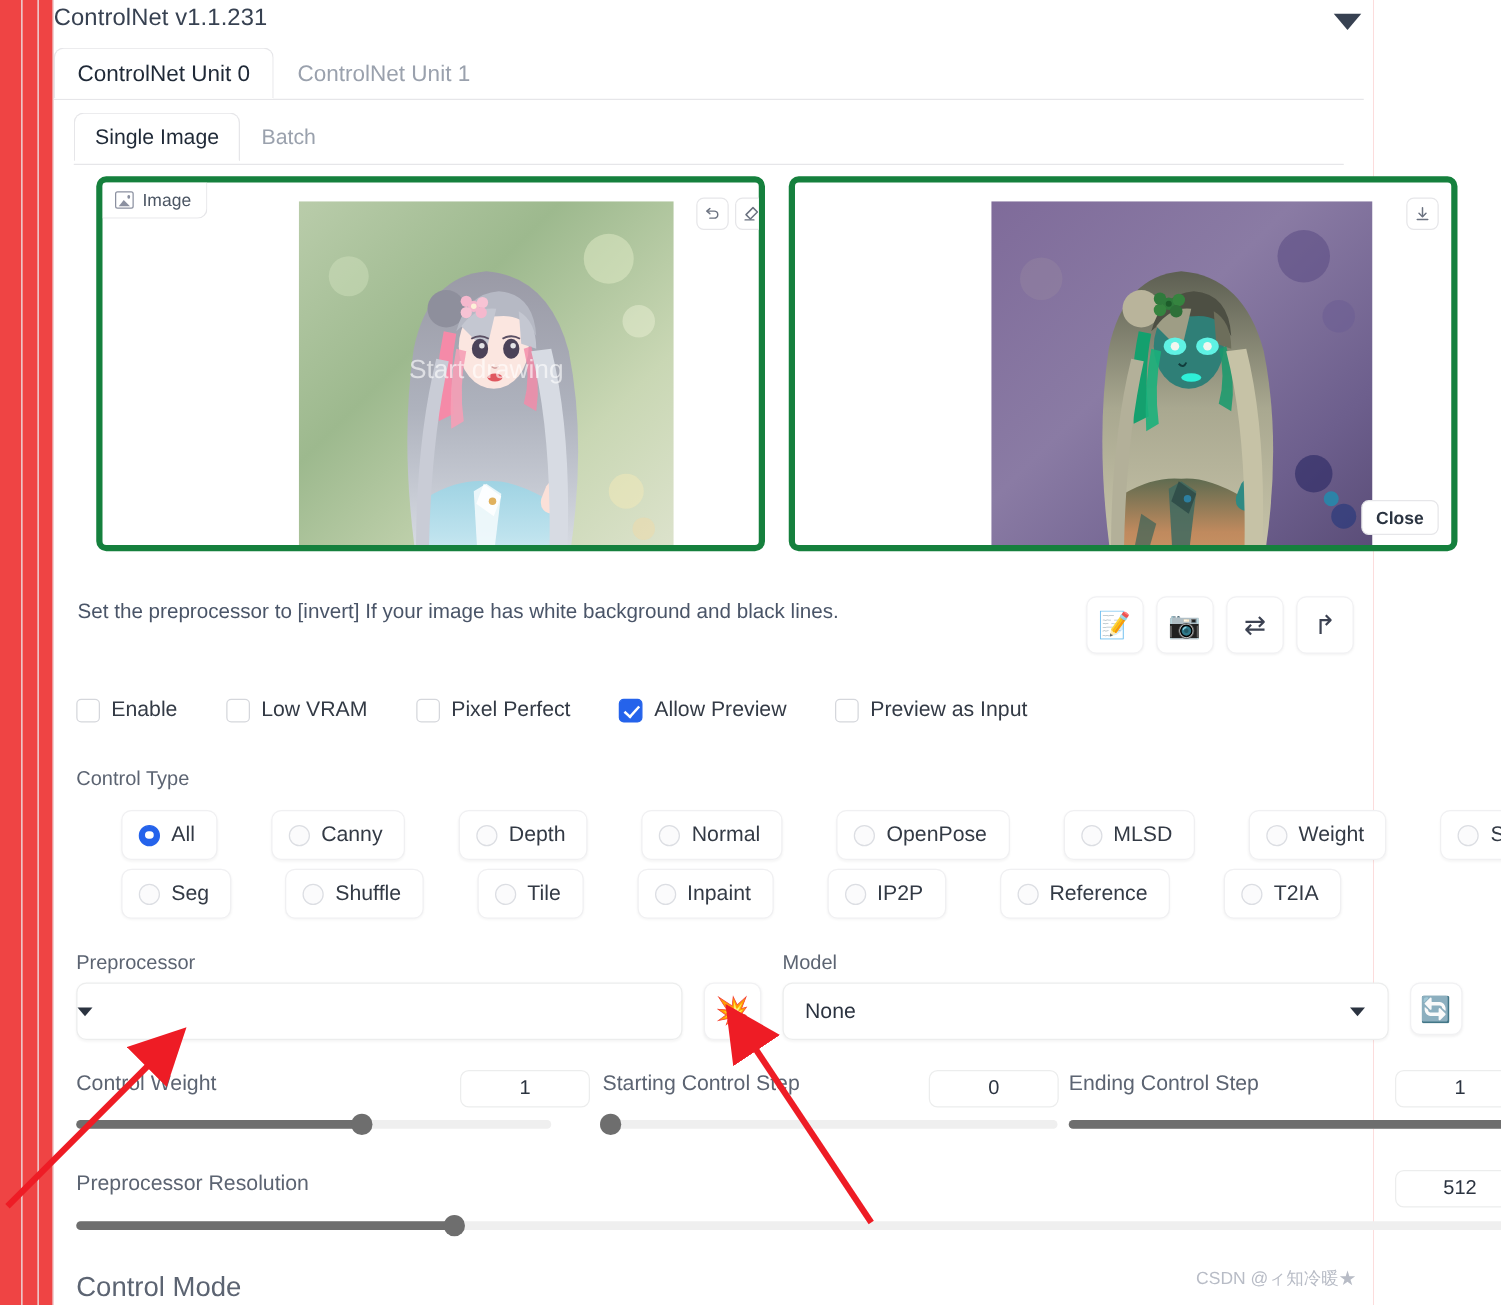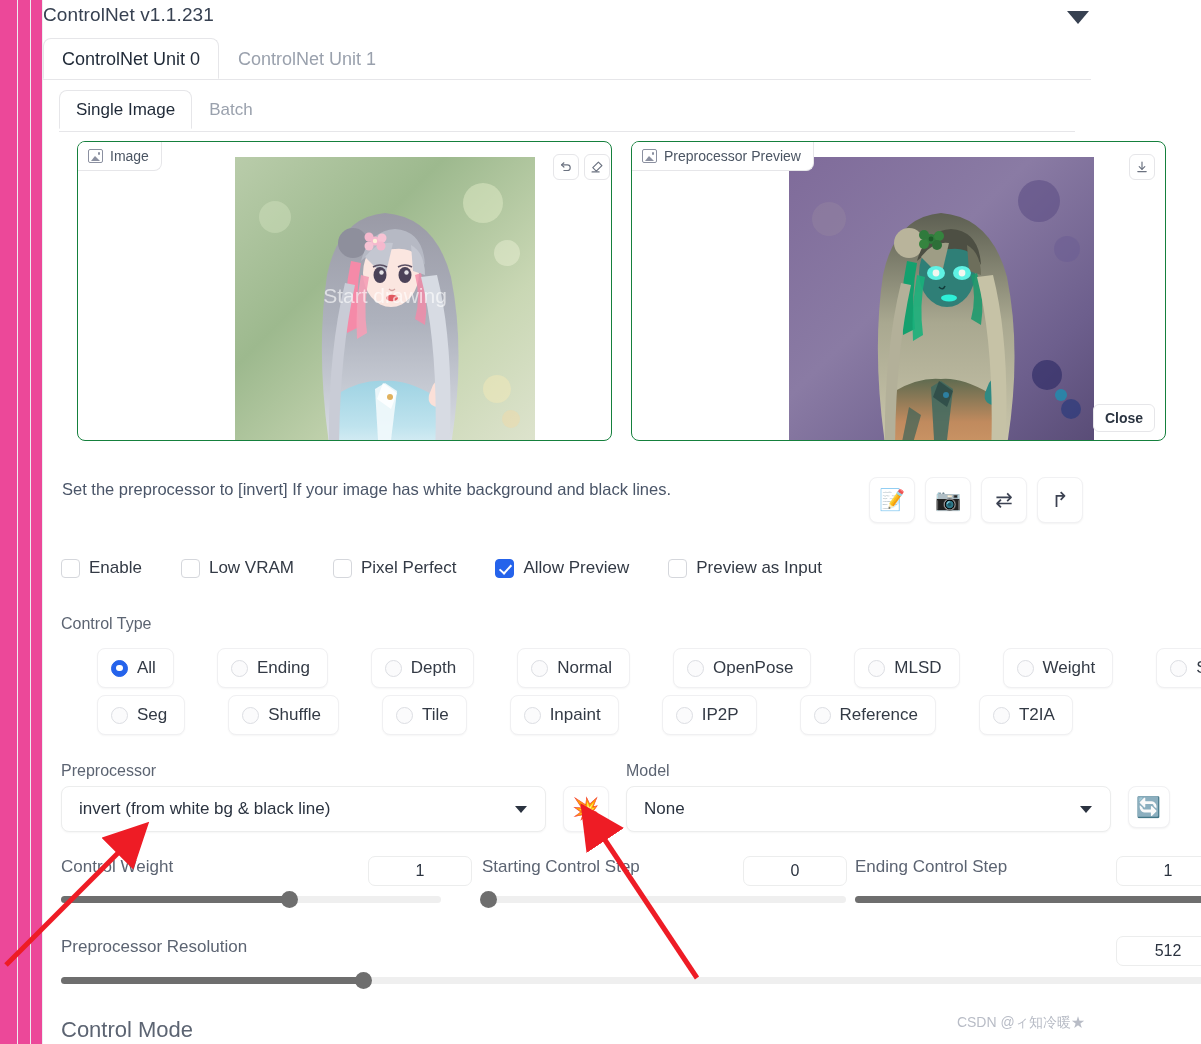--- a/index.html
+++ b/index.html
@@ -7,21 +7,21 @@
     margin: 0; padding: 0;
     width: 1201px; height: 1044px;
     background: #ffffff;
     font-family: "Liberation Sans", sans-serif;
     color: #374151;
     overflow: hidden;
   }
   #root {
     position: relative;
     width: 1099px; height: 1044px;
-    background: #ec4899;
+    background: #ef4444;
   }
   
   .edge-line { position: absolute; top: 0; bottom: 0; width: 1px; background: #ededf0; }
   .edge-1 { left: 17px; }
   .edge-2 { left: 30px; }
   .edge-3 { left: 42px; }
 
   .panel { position: absolute; left: 43px; top: 0; right: 0; bottom: 0; background: #fff; }
 
   
@@ -71,21 +71,21 @@
     padding: 9px 16px 8px 16px;
     font-size: 17px; color: #9aa1ad; cursor: pointer;
     border: 1px solid transparent; border-radius: 8px 8px 0 0;
     line-height: 20px;
   }
   .tab2.active { color: #1f2937; background:#fff; border-color:#e6e6e9; border-bottom-color:#fff; z-index:2;text-align:center; }
 
   
   .img-panel {
     position: absolute; top: 141px; height: 300px;
-    border: 1px solid #15803d; border-radius: 8px;
+    border: 5px solid #15803d; border-radius: 8px;
     background: #fff; overflow: hidden;
   }
   #panel-input { left: 34px; width: 535px; }
   #panel-preview { left: 588px; width: 535px; }
 
   .panel-tag {
     position: absolute; left: 0px; top: 0px;
     display: flex; align-items: center; gap: 7px;
     padding: 6px 12px 6px 10px;
     background: #fff; border: 1px solid #e6e6e9;
@@ -379,24 +379,20 @@
       <div class="tool-btn" style="left:506px; top:12px;">
         <svg width="14" height="14" viewBox="0 0 20 20" fill="none" stroke="#6b7280" stroke-width="1.7">
           <path d="M12 3 L17 8 L9 16 L4 11 Z" stroke-linejoin="round"></path>
           <path d="M3 17 H13" stroke-linecap="round"></path>
         </svg>
       </div>
 
     </div>
 
     <div class="img-panel" id="panel-preview">
-      <div class="panel-tag">
-        <span class="tiny-img-icon"></span>
-        <span>Preprocessor Preview</span>
-      </div>
       <div class="img-canvas" id="canvas-preview">
         <svg width="305" height="300" viewBox="0 0 305 300" preserveAspectRatio="none">
           <defs>
             <linearGradient id="bgB" x1="0" y1="0" x2="1" y2="1">
               <stop offset="0%" stop-color="#7f6b9a"></stop>
               <stop offset="40%" stop-color="#8a7ba4"></stop>
               <stop offset="75%" stop-color="#6d5f8d"></stop>
               <stop offset="100%" stop-color="#574a74"></stop>
             </linearGradient>
             <linearGradient id="hairB" x1="0" y1="0" x2="0" y2="1">
@@ -513,21 +509,21 @@
 
     <div class="section-label" id="ct-label">Control Type</div>
     <div class="radio-rows">
       <div class="radio-row">
         <div class="radio-pill">
           <span class="radio-dot sel"></span>
           <span class="radio-text">All</span>
         </div>
         <div class="radio-pill">
           <span class="radio-dot"></span>
-          <span class="radio-text">Ending</span>
+          <span class="radio-text">Canny</span>
         </div>
         <div class="radio-pill">
           <span class="radio-dot"></span>
           <span class="radio-text">Depth</span>
         </div>
         <div class="radio-pill">
           <span class="radio-dot"></span>
           <span class="radio-text">Normal</span>
         </div>
         <div class="radio-pill">
@@ -578,21 +574,20 @@
         </div>
         <div class="radio-pill">
           <span class="radio-dot"></span>
           <span class="radio-text">T2IA</span>
         </div>
       </div>
     </div>
 
     <div class="section-label" id="pp-label">Preprocessor</div>
     <div class="dropdown" id="dd-preprocessor">
-      <span class="dd-value">invert (from white bg &amp; black line)</span>
       <span class="dd-caret"></span>
     </div>
     <div class="run-btn">
       <span>💥</span>
     </div>
 
     <div class="section-label" id="model-label">Model</div>
     <div class="dropdown" id="dd-model">
       <span class="dd-value">None</span>
       <span class="dd-caret"></span>

